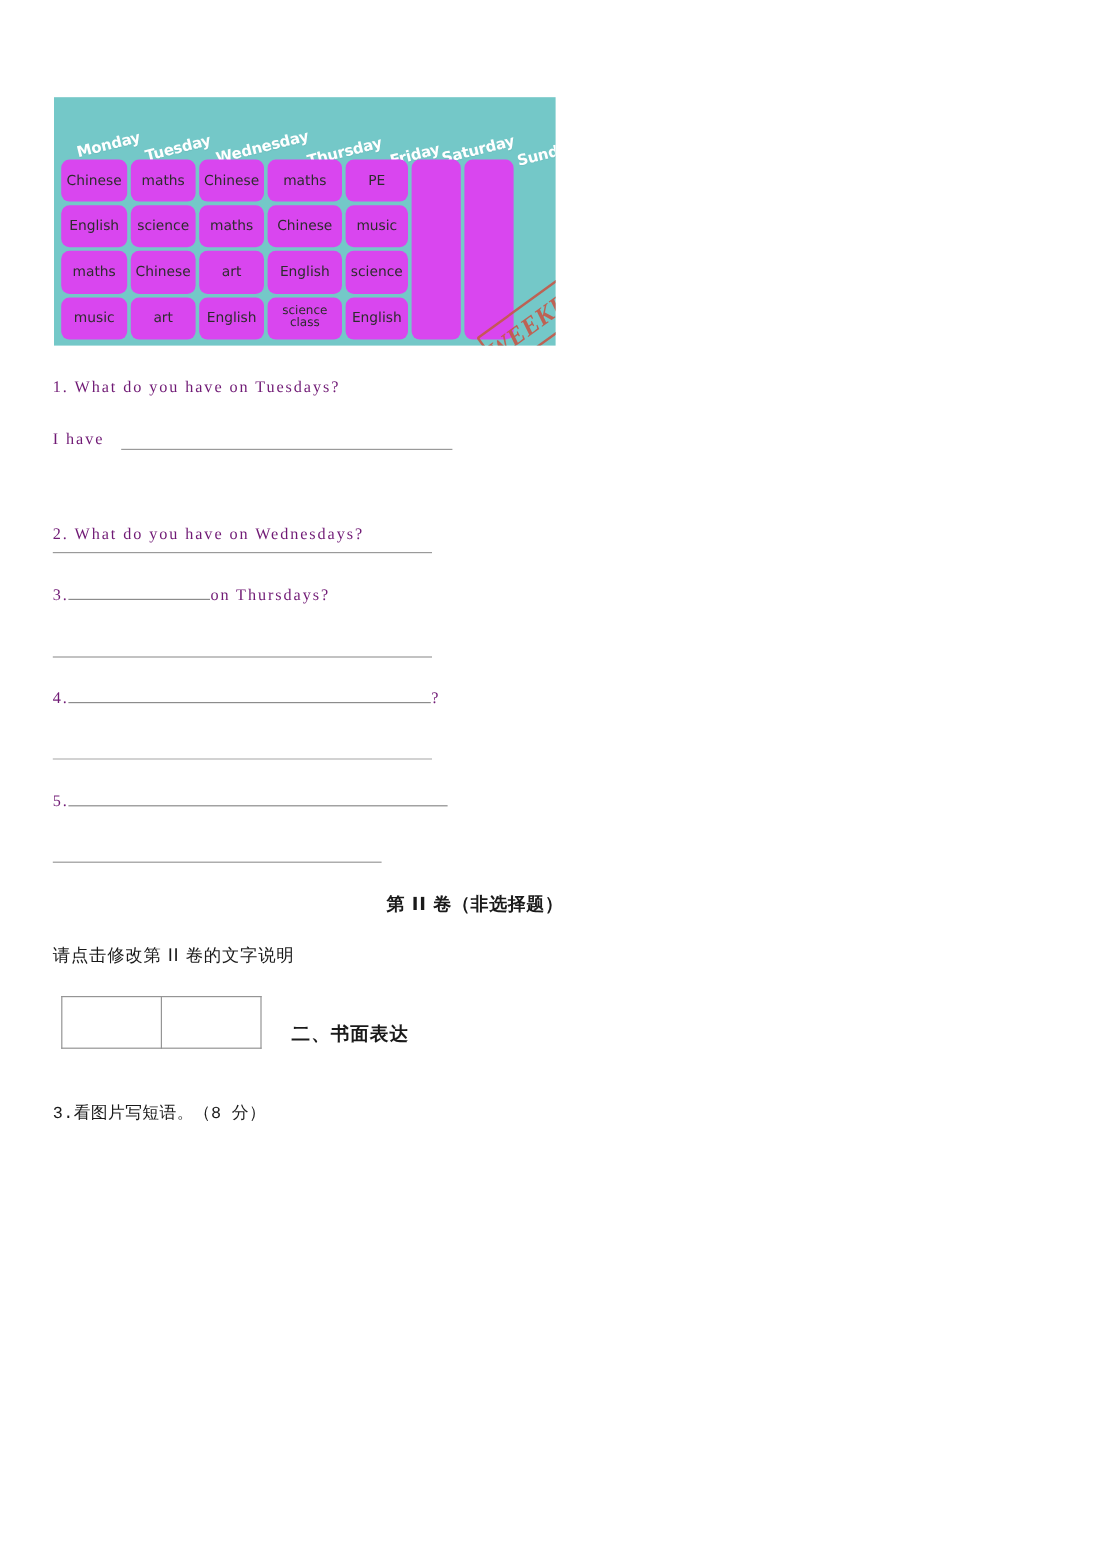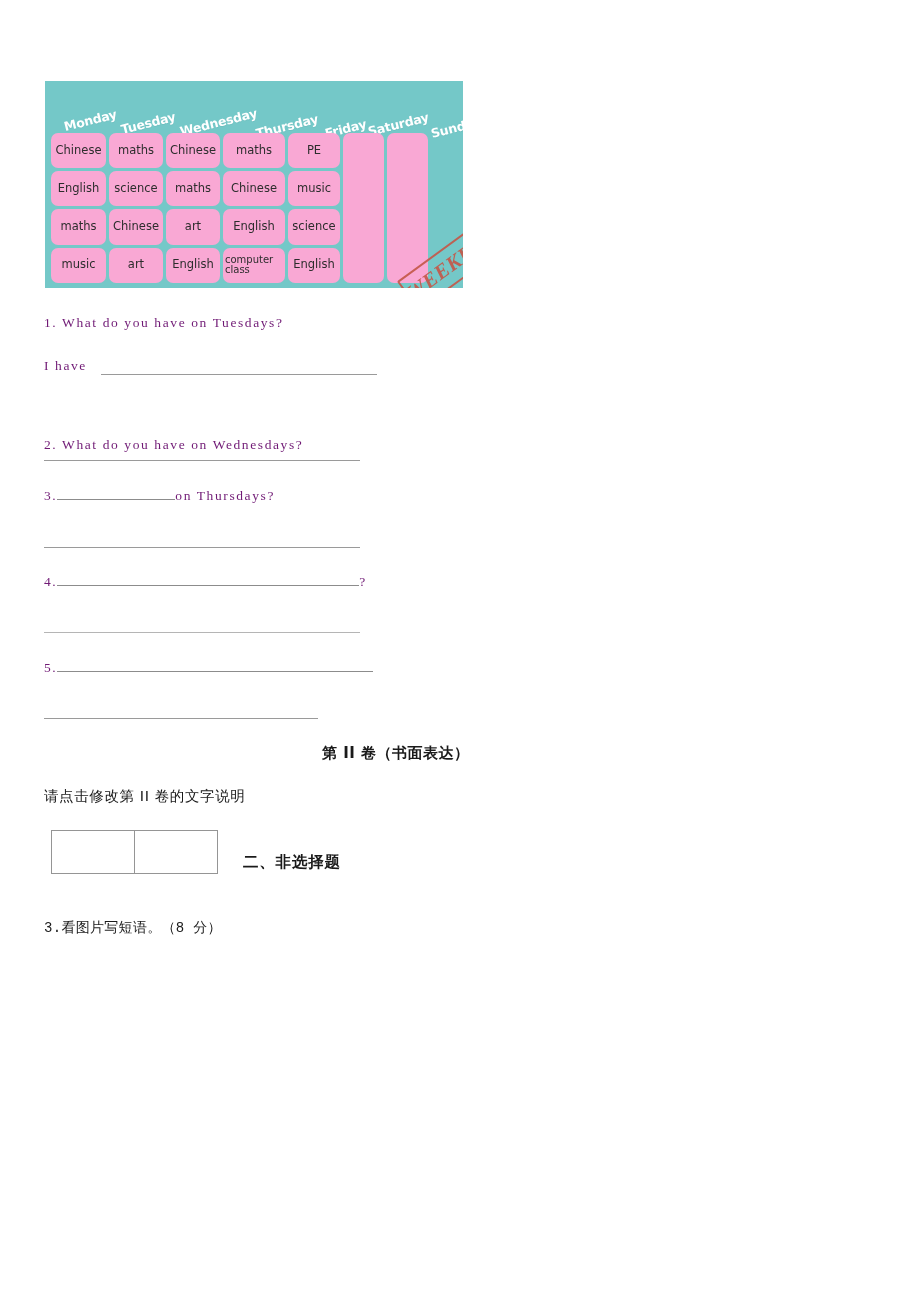--- a/index.html
+++ b/index.html
@@ -54,25 +54,26 @@
     height: 150px;
     display: flex;
     gap: 3px;
   }
   .tt-col {
     display: flex;
     flex-direction: column;
     gap: 3px;
   }
   .tt-cell {
-    background: #f9a8d4;
+    background: #d946ef;
     border-radius: 7px;
     display: flex;
     align-items: center;
     justify-content: center;
+    text-align: center;
     font-family: "DejaVu Sans", sans-serif;
     font-size: 11.5px;
     color: #2d2d2d;
     line-height: 1.02;
     height: 35.2px;
     box-sizing: border-box;
     padding: 0 2px;
   }
   .tt-cell.two-line { font-size: 10px; line-height: 1.05; }
   .tt-cell.blank-tall {
@@ -221,21 +222,21 @@
       <div class="tt-cell">Chinese</div>
       <div class="tt-cell">maths</div>
       <div class="tt-cell">art</div>
       <div class="tt-cell">English</div>
     </div>
 
     <div class="tt-col" style="width:62px">
       <div class="tt-cell">maths</div>
       <div class="tt-cell">Chinese</div>
       <div class="tt-cell">English</div>
-      <div class="tt-cell two-line">computer class</div>
+      <div class="tt-cell two-line">science class</div>
     </div>
 
     <div class="tt-col" style="width:52px">
       <div class="tt-cell">PE</div>
       <div class="tt-cell">music</div>
       <div class="tt-cell">science</div>
       <div class="tt-cell">English</div>
     </div>
 
     <div class="tt-col" style="width:41px">
@@ -267,26 +268,26 @@
 <div class="q-line" style="left:44px; top:574px;">
   <span>4.</span><span class="inline-blank" style="width:302px;"></span><span>?</span>
 </div>
 <div class="rule light" style="left:44px; top:632px; width:316px;"></div>
 
 <div class="q-line" style="left:44px; top:660px;">
   <span>5.</span><span class="inline-blank" style="width:316px;"></span>
 </div>
 <div class="rule" style="left:44px; top:718px; width:274px;"></div>
 
-<div id="part2-heading">第 II 卷（书面表达）</div>
+<div id="part2-heading">第 II 卷（非选择题）</div>
 <div id="part2-note">请点击修改第 II 卷的文字说明</div>
 
 <table id="grading-table">
   <tbody>
   <tr>
     <td></td>
     <td></td>
   </tr>
 </tbody>
   </table>
 
-<div id="section-title">二、非选择题</div>
+<div id="section-title">二、书面表达</div>
 <div id="final-prompt">3.看图片写短语。（8 分）</div>
 
 </body></html>

